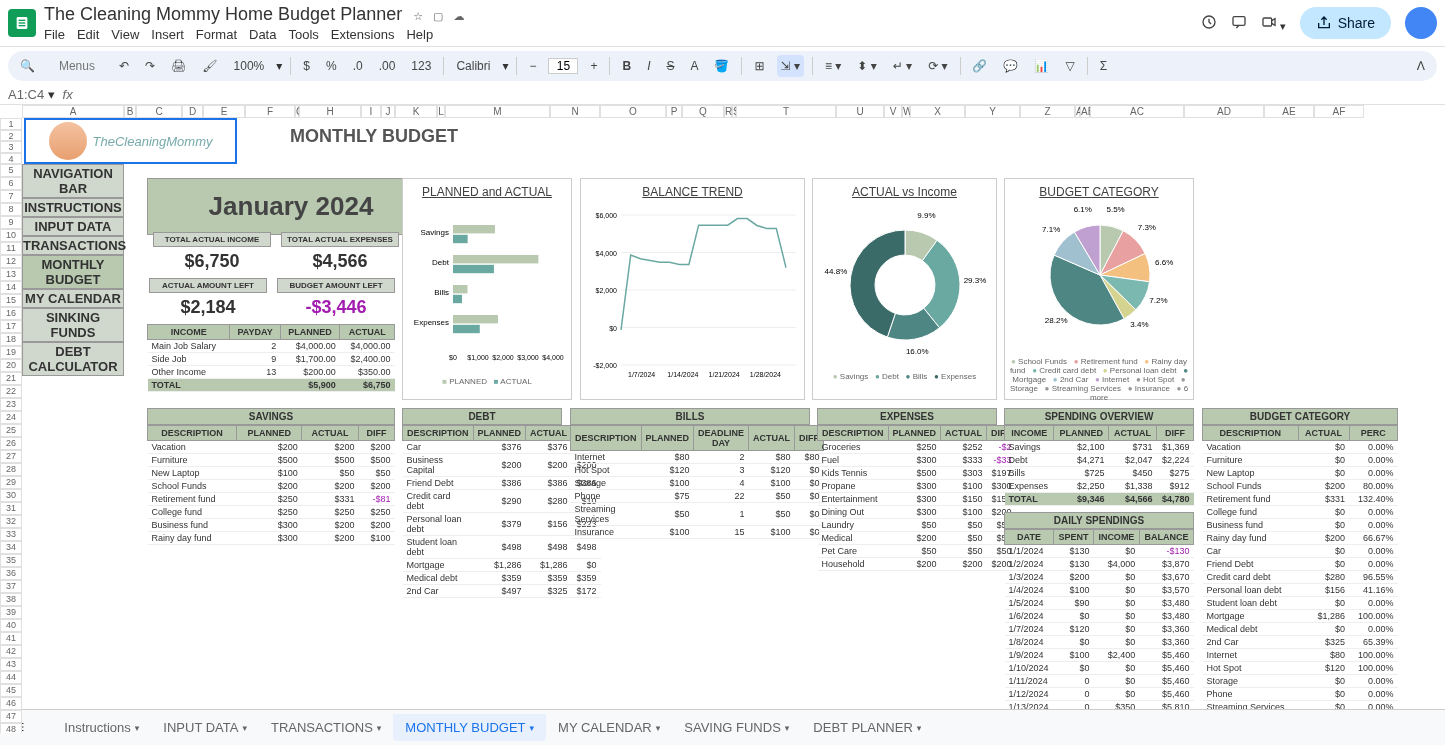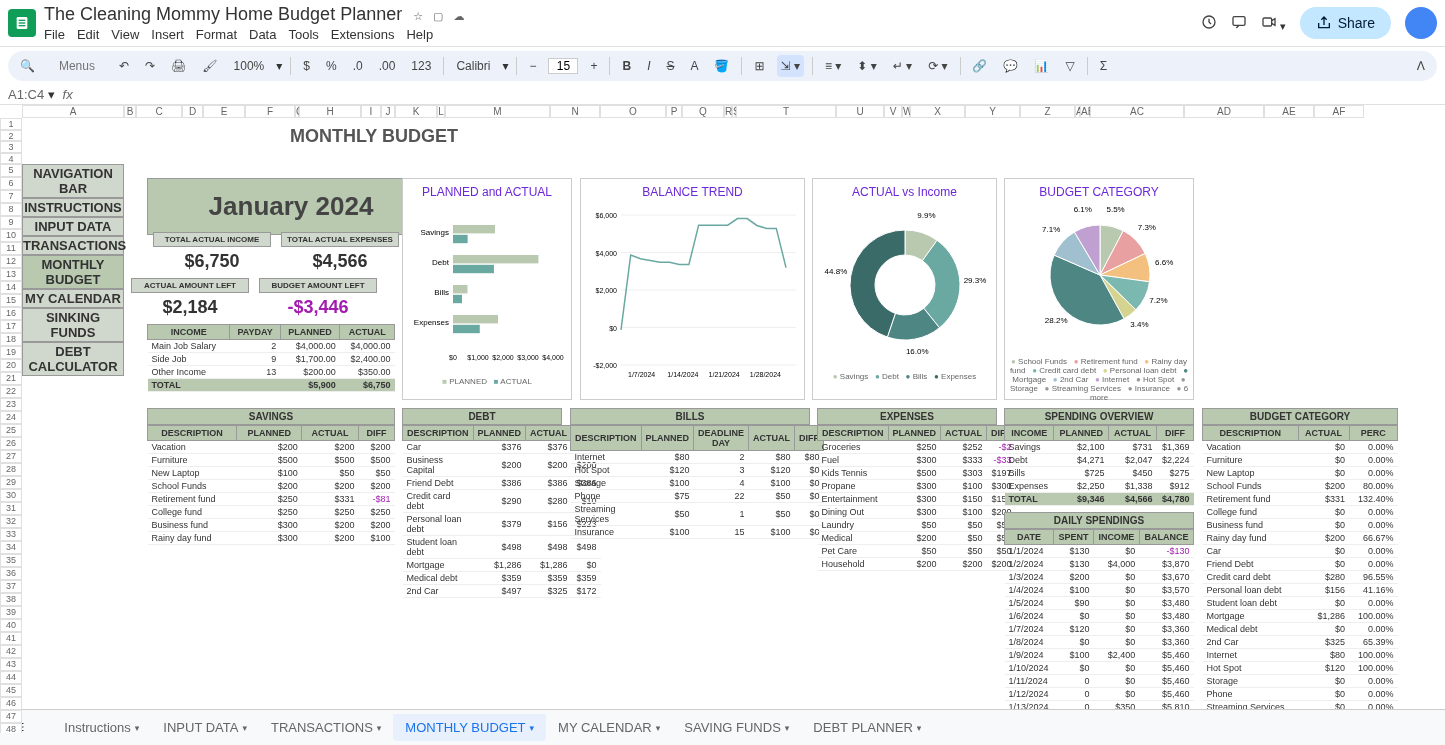--- a/index.html
+++ b/index.html
@@ -40,21 +40,21 @@
 .stat-label { background: #d0d8cd; font-size: 8px; font-weight: bold; padding: 2px; border: 1px solid #999; }
 .stat-value { font-size: 18px; font-weight: bold; padding: 4px; }
 .tbl { border-collapse: collapse; font-size: 9px; }
 .tbl th { background: #b8c9b0; font-weight: bold; padding: 2px 4px; border: 1px solid #999; text-align: center; }
 .tbl td { padding: 1px 4px; border-bottom: 1px solid #eee; text-align: right; }
 .tbl td:first-child { text-align: left; }
 .tbl .total-row td { background: #b8c9b0; font-weight: bold; }
 .section { position: absolute; }
 .section-title { background: #b8c9b0; text-align: center; font-size: 10px; font-weight: bold; padding: 2px; border: 1px solid #999; }
 .chart-box { position: absolute; border: 1px solid #ccc; background: #fff; }
-.chart-title { text-align: center; font-size: 12px; color: #6d28d9; padding: 6px; }
+.chart-title { text-align: center; font-size: 12px; color: #404040; padding: 6px; text-decoration: underline; }
 .sheet-tabs { display: flex; align-items: center; border-top: 1px solid #ccc; padding: 4px; gap: 4px; background: #f8f9fa; position: fixed; bottom: 0; width: 100%; }
 .sheet-tab { padding: 6px 12px; font-size: 13px; color: #666; cursor: pointer; border-radius: 0 0 4px 4px; display: flex; align-items: center; gap: 4px; }
 .sheet-tab.active { color: #1a73e8; background: #e8f0fe; }
 .neg { color: #a21caf; }
 svg.icon { width: 16px; height: 16px; }
 .legend { font-size: 8px; text-align: center; color: #666; }
 </style>
 </head>
 <body>
 
@@ -248,20 +248,23 @@
       <div class="row-h">42</div>
       <div class="row-h">43</div>
       <div class="row-h">44</div>
       <div class="row-h">45</div>
       <div class="row-h">46</div>
       <div class="row-h">47</div>
       <div class="row-h">48</div>
     </div>
   <div class="sheet-content" style="width:1400px;height:700px">
 
+    <div class="logo-area">
+      <span>TheCleaningMommy</span>
+    </div>
 
     <div class="main-title" style="left:268px">MONTHLY BUDGET</div>
 
     <div class="nav-bar">
       <div class="nav-item">NAVIGATION BAR</div>
       <div id="nav-items">
           <div class="nav-item">INSTRUCTIONS</div>
           <div class="nav-item">INPUT DATA</div>
           <div class="nav-item">TRANSACTIONS</div>
           <div class="nav-item active">MONTHLY BUDGET</div>
@@ -279,21 +282,21 @@
     <div class="stat-row" style="left:131px;top:114px">
       <div class="stat-box">
         <div class="stat-label">TOTAL ACTUAL INCOME</div>
         <div class="stat-value">$6,750</div>
       </div>
       <div class="stat-box">
         <div class="stat-label">TOTAL ACTUAL EXPENSES</div>
         <div class="stat-value">$4,566</div>
       </div>
     </div>
-    <div class="stat-row" style="left:109px;top:160px">
+    <div class="stat-row" style="left:127px;top:160px">
       <div class="stat-box">
         <div class="stat-label">ACTUAL AMOUNT LEFT</div>
         <div class="stat-value">$2,184</div>
       </div>
       <div class="stat-box">
         <div class="stat-label">BUDGET AMOUNT LEFT</div>
         <div class="stat-value neg">-$3,446</div>
       </div>
     </div>
 

